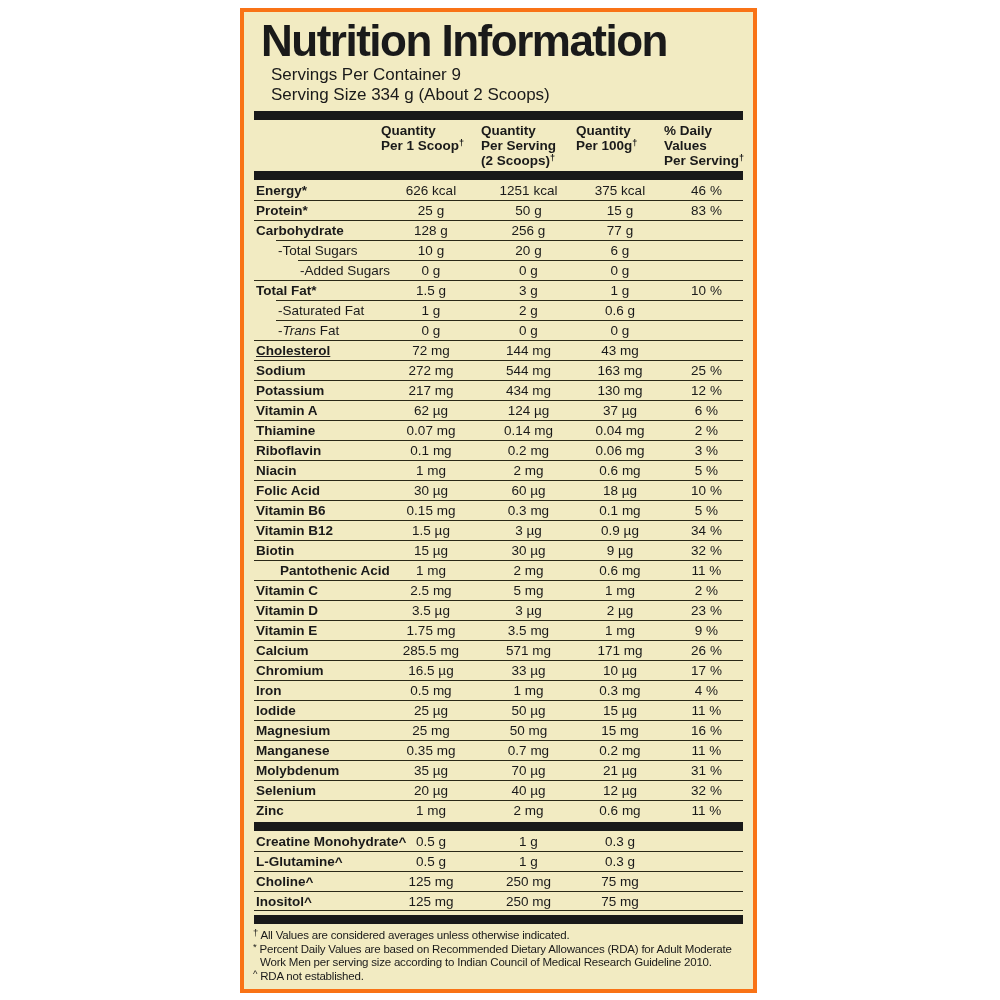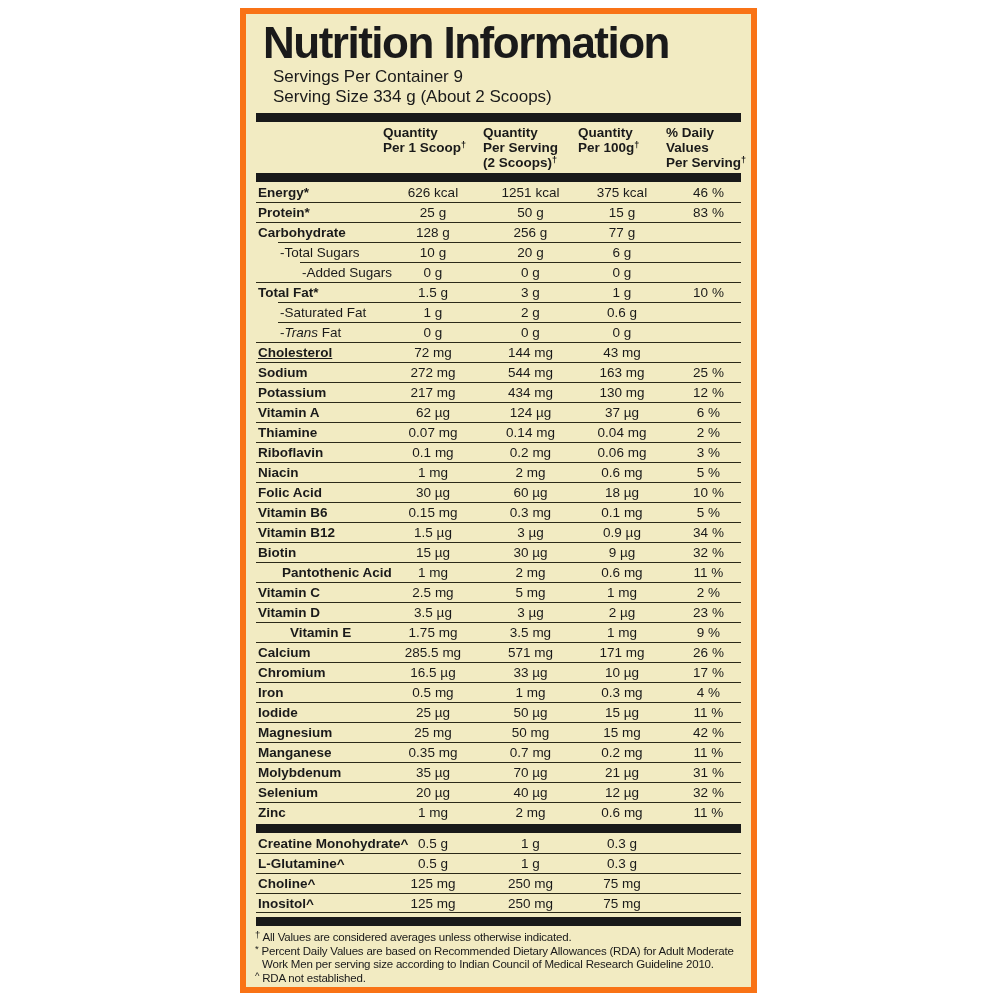--- a/index.html
+++ b/index.html
@@ -1,19 +1,19 @@
 <!DOCTYPE html>
 <html><head>
 <meta charset="utf-8">
 <style>
   html,body{margin:0;padding:0;background:#ffffff;width:1000px;height:1000px;
     font-family:"Liberation Sans", sans-serif;color:#1a1a1a;}
   .page{position:relative;width:1000px;height:1000px;background:#ffffff;}
   .panel{position:absolute;left:240px;top:8px;width:517px;height:985px;
-    background:#f2ebc2;border:6px solid #f97316;box-sizing:border-box;}
+    background:#f2ebc2;border:4px solid #f97316;box-sizing:border-box;}
   .title{margin:9px 0 0 17px;font-size:44px;line-height:0.92;font-weight:bold;
     letter-spacing:-1.5px;white-space:nowrap;}
   .sub{margin-left:27px;font-size:17px;line-height:1.15;}
   .sub.first{margin-top:4px;}
   .bar{height:9px;background:#191919;margin:0 10px;}
   #bar-top{margin-top:6px;}
   #bar-supp{margin-top:2px;}
   #bar-bottom{margin-top:4px;}
   .grid{display:grid;grid-template-columns:127px 100px 95px 88px 85px;margin:0 10px;}
   .headers{padding:3px 0 3px;font-weight:bold;font-size:13.5px;line-height:1.13;
@@ -216,21 +216,21 @@
           <div class="cell val">2 %</div>
         </div>
         <div class="grid row">
           <div class="cell lab b" style="padding-left: 2px;">Vitamin D</div>
           <div class="cell val">3.5 µg</div>
           <div class="cell val">3 µg</div>
           <div class="cell val">2 µg</div>
           <div class="cell val">23 %</div>
         </div>
         <div class="grid row">
-          <div class="cell lab b" style="padding-left: 2px; margin-left: 32px;">Vitamin E</div>
+          <div class="cell lab b" style="padding-left: 2px;">Vitamin E</div>
           <div class="cell val">1.75 mg</div>
           <div class="cell val">3.5 mg</div>
           <div class="cell val">1 mg</div>
           <div class="cell val">9 %</div>
         </div>
         <div class="grid row">
           <div class="cell lab b" style="padding-left: 2px;">Calcium</div>
           <div class="cell val">285.5 mg</div>
           <div class="cell val">571 mg</div>
           <div class="cell val">171 mg</div>
@@ -255,21 +255,21 @@
           <div class="cell val">25 µg</div>
           <div class="cell val">50 µg</div>
           <div class="cell val">15 µg</div>
           <div class="cell val">11 %</div>
         </div>
         <div class="grid row">
           <div class="cell lab b" style="padding-left: 2px;">Magnesium</div>
           <div class="cell val">25 mg</div>
           <div class="cell val">50 mg</div>
           <div class="cell val">15 mg</div>
-          <div class="cell val">42 %</div>
+          <div class="cell val">16 %</div>
         </div>
         <div class="grid row">
           <div class="cell lab b" style="padding-left: 2px;">Manganese</div>
           <div class="cell val">0.35 mg</div>
           <div class="cell val">0.7 mg</div>
           <div class="cell val">0.2 mg</div>
           <div class="cell val">11 %</div>
         </div>
         <div class="grid row">
           <div class="cell lab b" style="padding-left: 2px;">Molybdenum</div>

